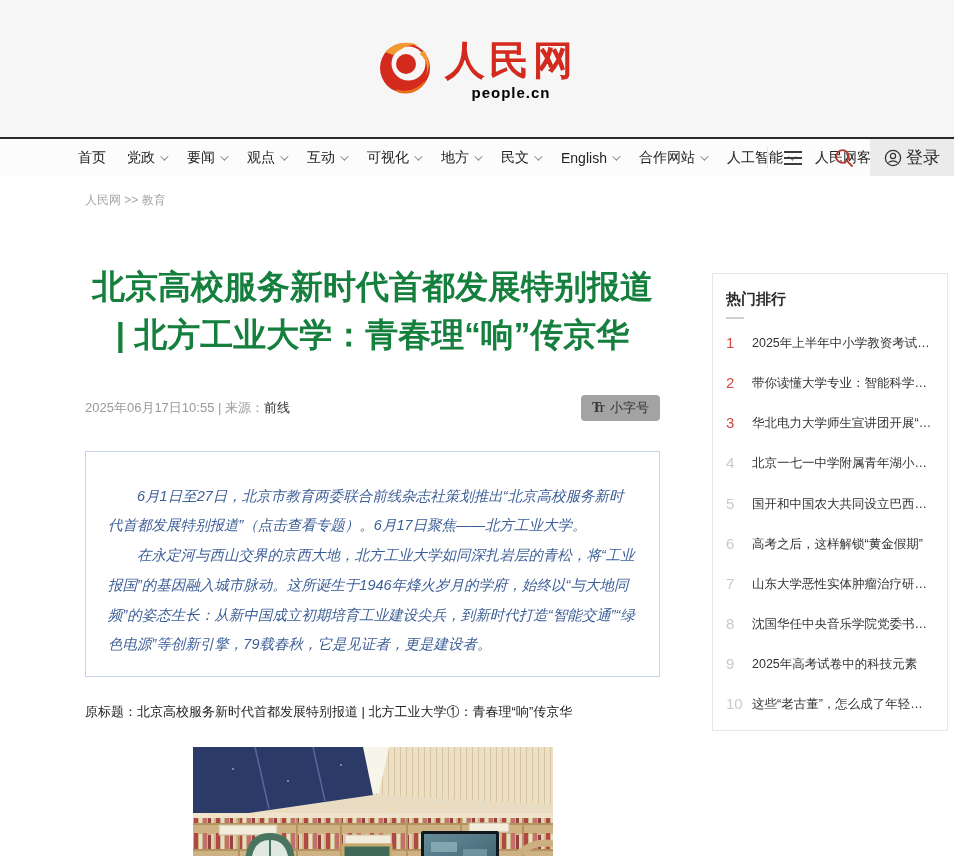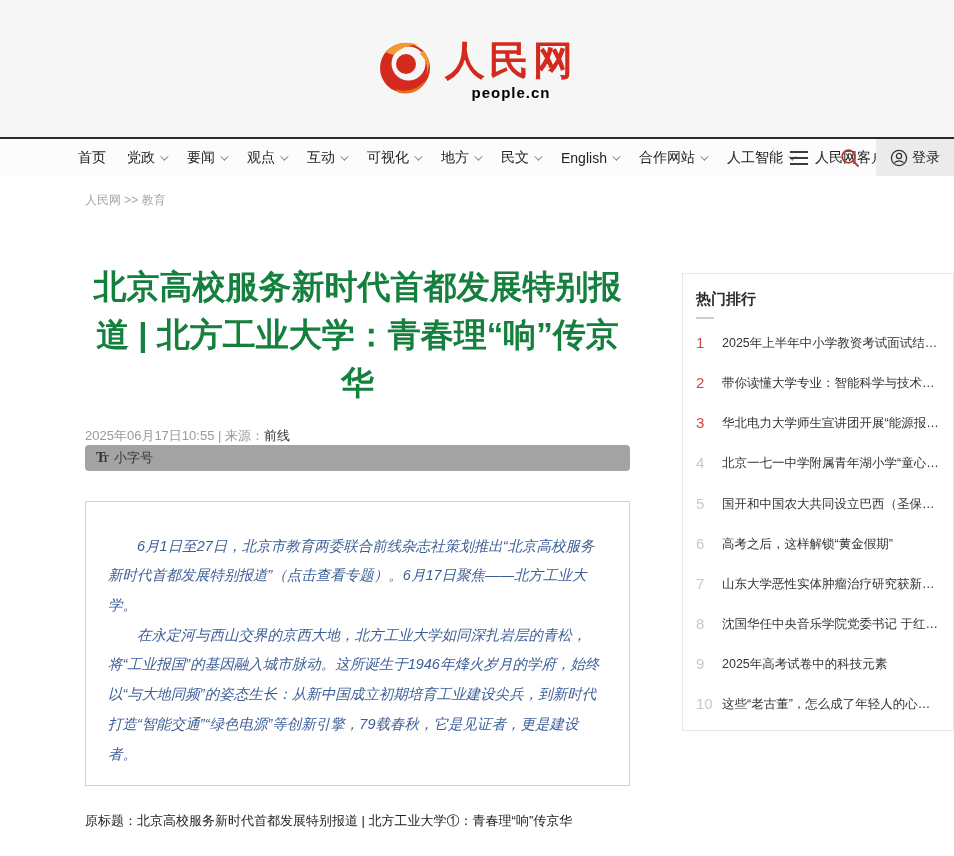--- a/index.html
+++ b/index.html
@@ -20,34 +20,34 @@
   
   .nav-bar { background:#fcfcfc; border-top:2px solid #2a2a2a; height:39px; display:flex; align-items:stretch; padding-left:78px; position:relative; }
   .nav-items { display:flex; align-items:center; }
   .nav-item { display:flex; align-items:center; font-size:14px; color:#222; margin-right:21px; cursor:pointer; white-space:nowrap; }
   .caret { width:6px; height:6px; border-right:1.2px solid #8a8a8a; border-bottom:1.2px solid #8a8a8a; transform:rotate(45deg) translateY(-2px); margin-left:5px; display:inline-block; }
   .nav-right { position:absolute; right:0; top:0; height:100%; display:flex; align-items:stretch; }
   .nav-divider { width:1px; background:#e3e3e3; margin:8px 0; }
   .nav-iconbtn { display:flex; align-items:center; padding:0 16px; cursor:pointer; }
   .burger { display:flex; flex-direction:column; justify-content:center; gap:4px; }
   .burger span { display:block; width:18px; height:2px; background:#3c3c3c; }
-  .login-btn { background:#ebebeb; display:flex; align-items:center; gap:4px; padding:0 14px; font-size:14px; color:#222; cursor:pointer; }
+  .login-btn { background:#ebebeb; display:flex; align-items:center; gap:4px; padding:0 14px; font-size:17px; color:#222; cursor:pointer; }
 
   
   .breadcrumb { margin:16px 0 16px 85px; font-size:12px; color:#a6a6a6; }
   .breadcrumb a { color:#a6a6a6; }
 
   
   .page-body { display:flex; align-items:flex-start; }
   .main-col { width:575px; margin-left:85px; }
-  .side-col { width:272px; margin-left:52px; margin-top:48px; }
+  .side-col { width:236px; margin-left:52px; margin-top:48px; }
 
   
   .article-title { margin-top:38px; font-size:33px; line-height:1.45; font-weight:bold; color:#15803d;text-align:center; }
-  .meta-row { display:flex; justify-content:space-between; margin-top:20px;flex-direction:column; }
+  .meta-row { display:flex; justify-content:space-between; align-items:center; margin-top:36px; }
   .meta-left { font-size:13px; color:#9a9a9a; }
   .meta-left .src-link { color:#333; }
   .fontsize-pill { background:#a3a3a3; border-radius:4px; padding:4px 11px; font-size:13px; color:#333; display:flex; align-items:baseline; gap:5px; cursor:pointer; }
   .tt-big { font-family:"Liberation Serif", serif; font-weight:bold; font-size:14px; }
   .tt-small { font-family:"Liberation Serif", serif; font-weight:bold; font-size:10px; margin-left:-3px; }
 
   .editor-note { position:relative; border:1px solid #c7d3e6; margin-top:30px; padding:30px 22px 16px; }
   .note-label-wrap { position:absolute; top:-13px; left:14px; display:flex; align-items:center; background:#fff; padding:0 4px; }
   .note-line { height:1px; background:#c7d3e6; width:24px; }
   .note-line.r { width:78px; }

